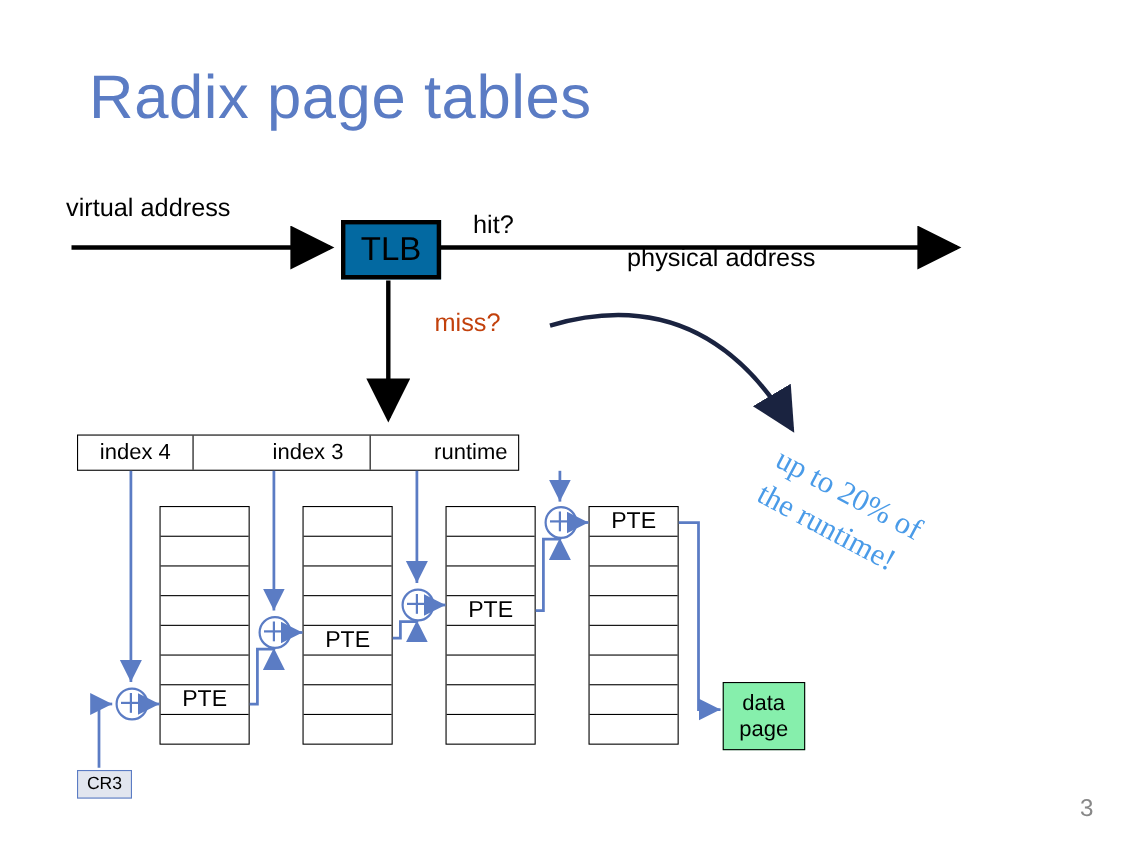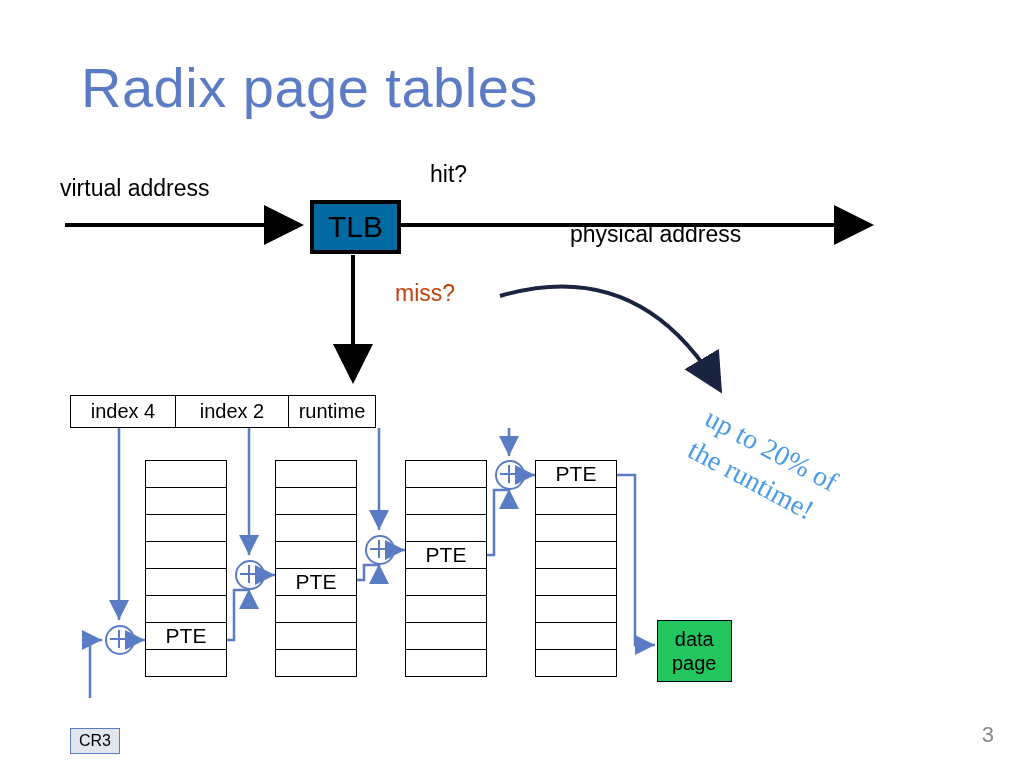--- a/index.html
+++ b/index.html
@@ -43,20 +43,21 @@
     bottom: 20px;
     right: 30px;
     font-size: 22px;
     color: #888;
   }
   
   .index-bar {
     position: absolute;
     display: flex;
     border: 1px solid #000;
+    gap: 48px;
   }
   .index-cell {
     border-right: 1px solid #000;
     font-size: 20px;
     text-align: center;
     padding: 4px 0;
   }
   .index-cell:last-child { border-right: none; }
   
   .tcol {
@@ -87,26 +88,25 @@
     background: #5b7cc4;
   }
   .plus::before { left: 11px; top: 3px; width: 2px; height: 18px; }
   .plus::after  { top: 11px; left: 3px; height: 2px; width: 18px; }
   .cr3 {
     position: absolute;
     border: 1px solid #5b7cc4;
     background: #e2e6ef;
     font-size: 16px;
     padding: 3px 8px;
-    margin-top: 28px;
   }
   .data-page {
     position: absolute;
     border: 1px solid #000;
-    background: #22c55e;
+    background: #86efac;
     font-size: 20px;
     text-align: center;
     padding: 6px 14px;
     line-height: 1.2;
   }
   .handwritten {
     position: absolute;
     font-family: "Comic Sans MS", cursive;
     color: #4a9be8;
     font-size: 28px;
@@ -119,30 +119,30 @@
     top: 0; left: 0;
     pointer-events: none;
   }
 </style>
 </head>
 <body>
 
 <div class="title">Radix page tables</div>
 
 <div class="label" style="top:175px; left:60px;">virtual address</div>
-<div class="label" style="top:161px; left:430px;text-align:right;">hit?</div>
+<div class="label" style="top:191px; left:430px;text-align:right;">hit?</div>
 <div class="label" style="top:175px; left:570px;margin-top:46px;">physical address</div>
 
 <div class="tlb-box" style="top:200px; left:310px;">TLB</div>
 
 <div class="label miss" style="top:280px; left:395px;">miss?</div>
 
 <div class="index-bar" style="top:395px; left:70px;">
   <div class="index-cell" style="width:104px;">index 4</div>
-  <div class="index-cell" style="width:112px;">index 2</div>
+  <div class="index-cell" style="width:112px;">index 3</div>
   <div class="index-cell" style="width:86px;">runtime</div>
 </div>
 
 <div class="tcol" style="top:460px; left:145px;">
   <div class="row"></div>
     <div class="row"></div>
     <div class="row"></div>
     <div class="row"></div>
   <div class="row"></div>
     <div class="row"></div>

